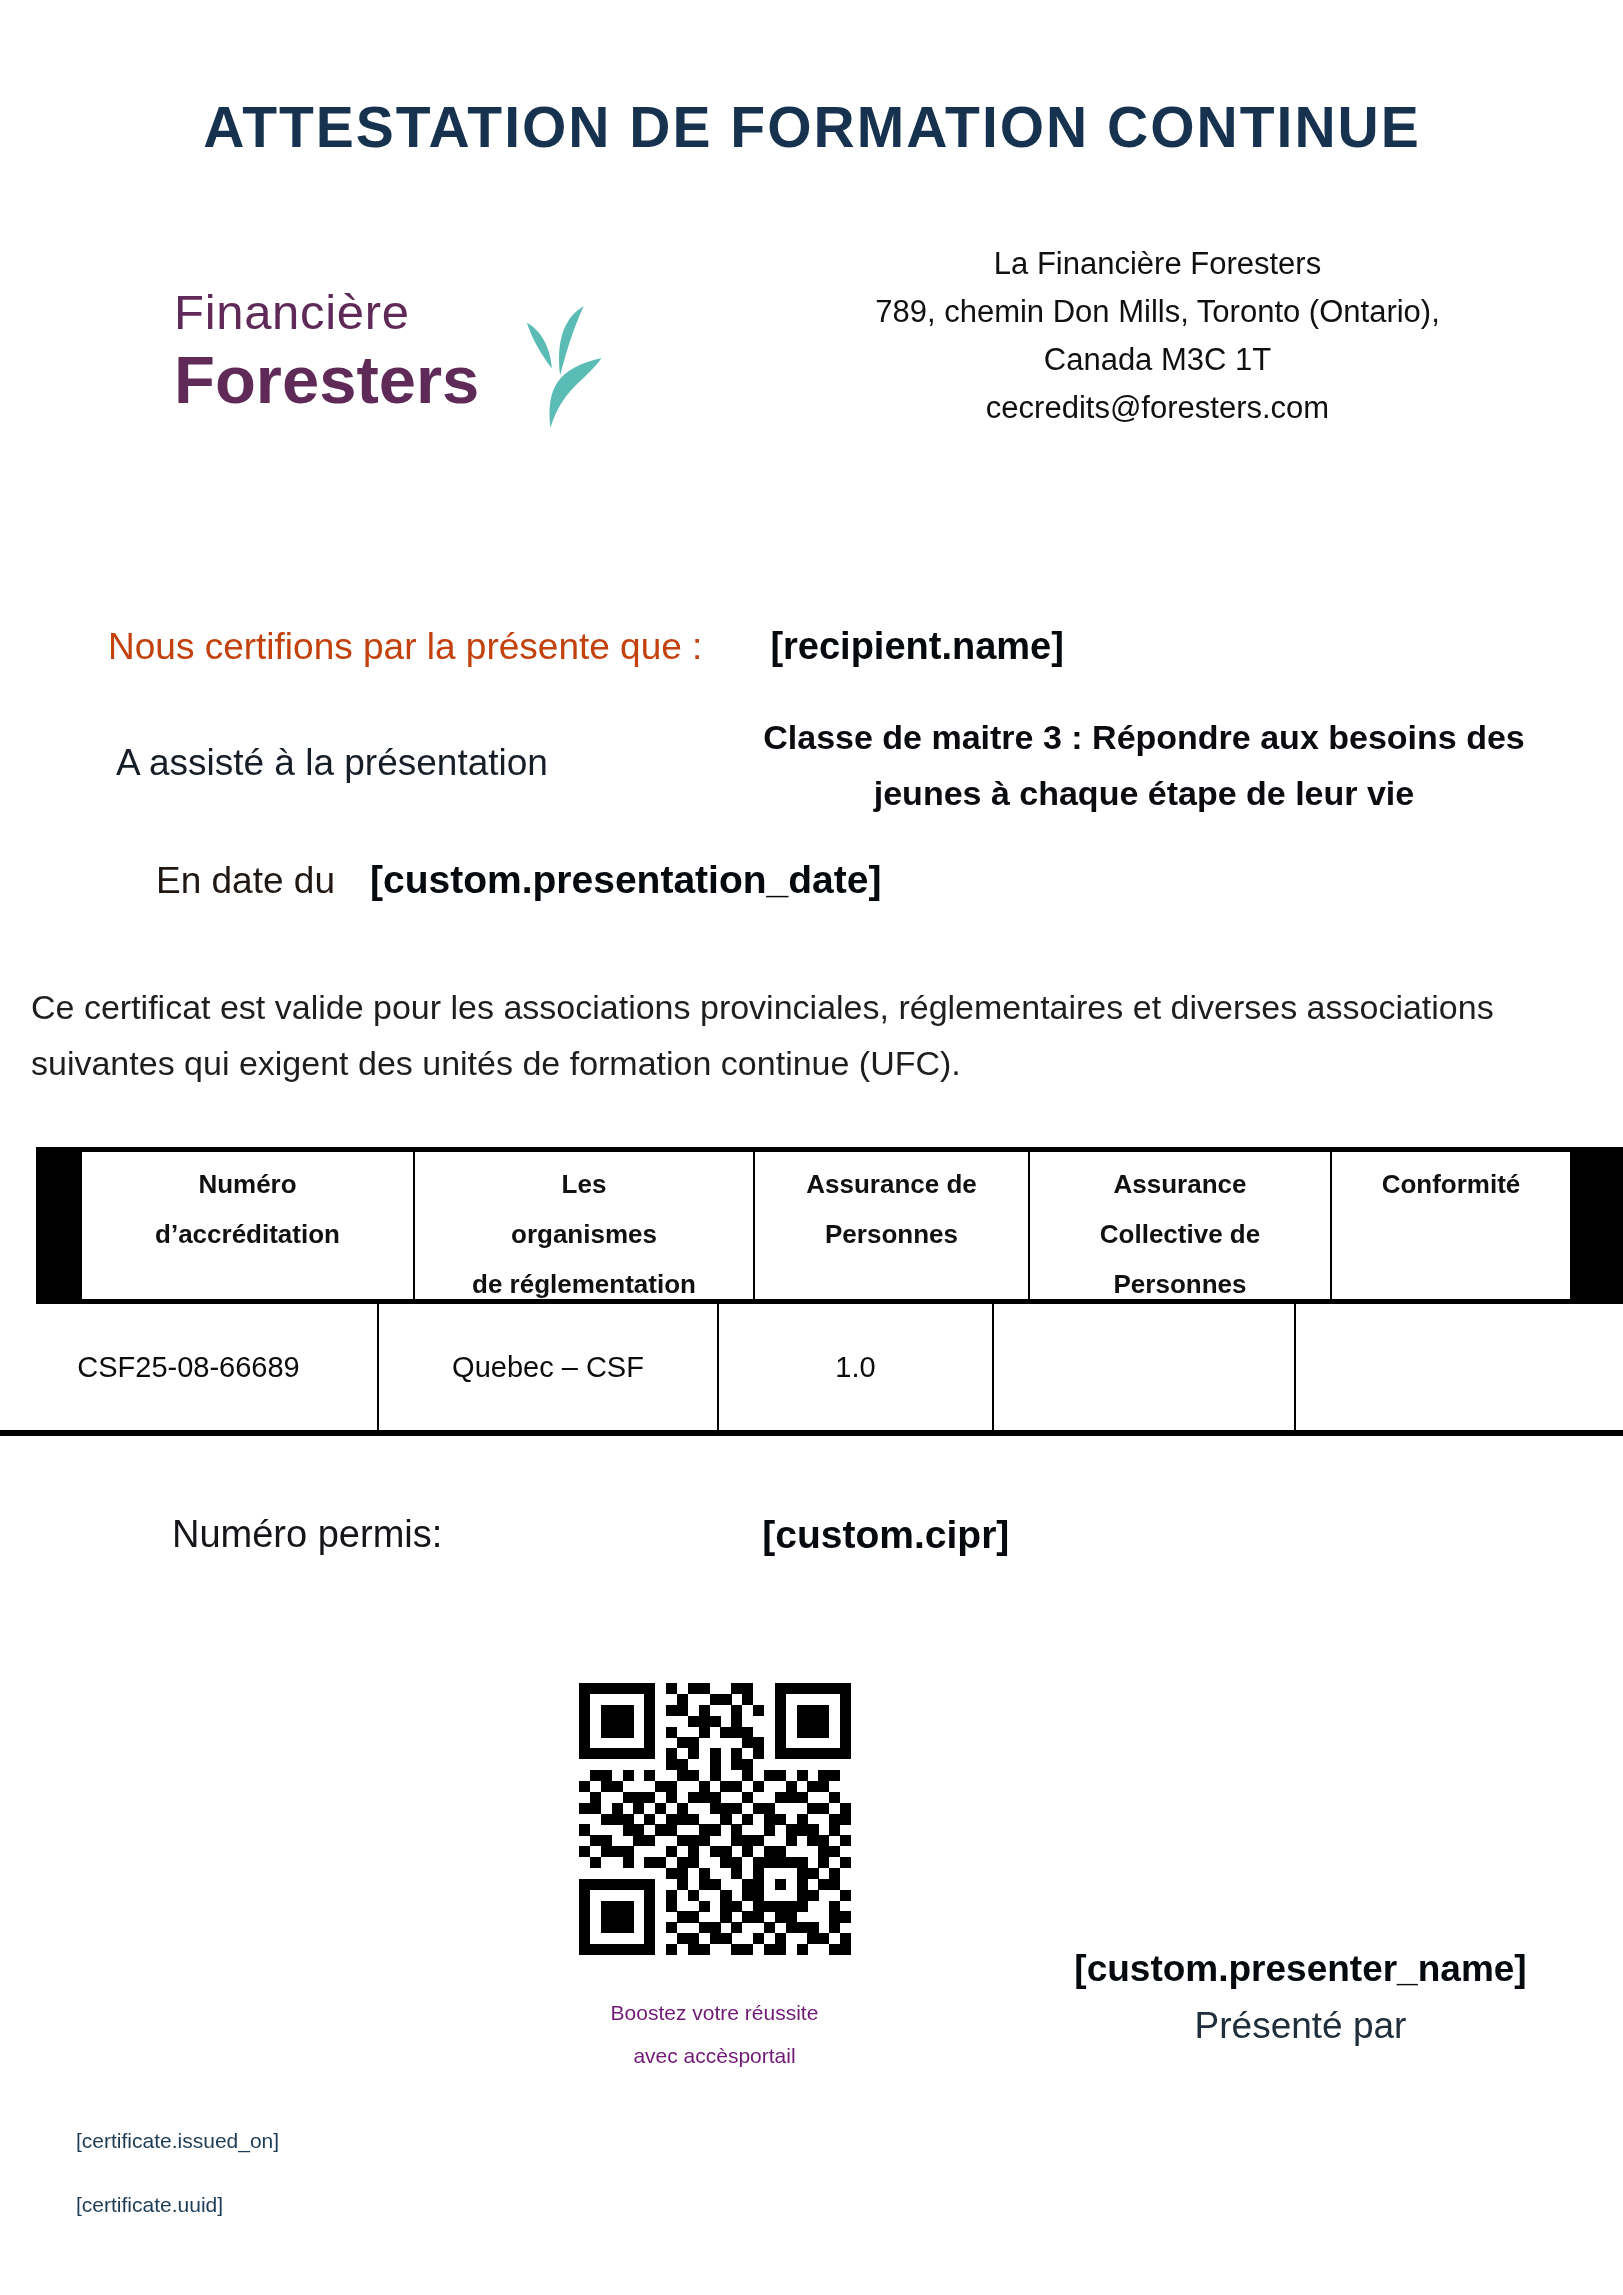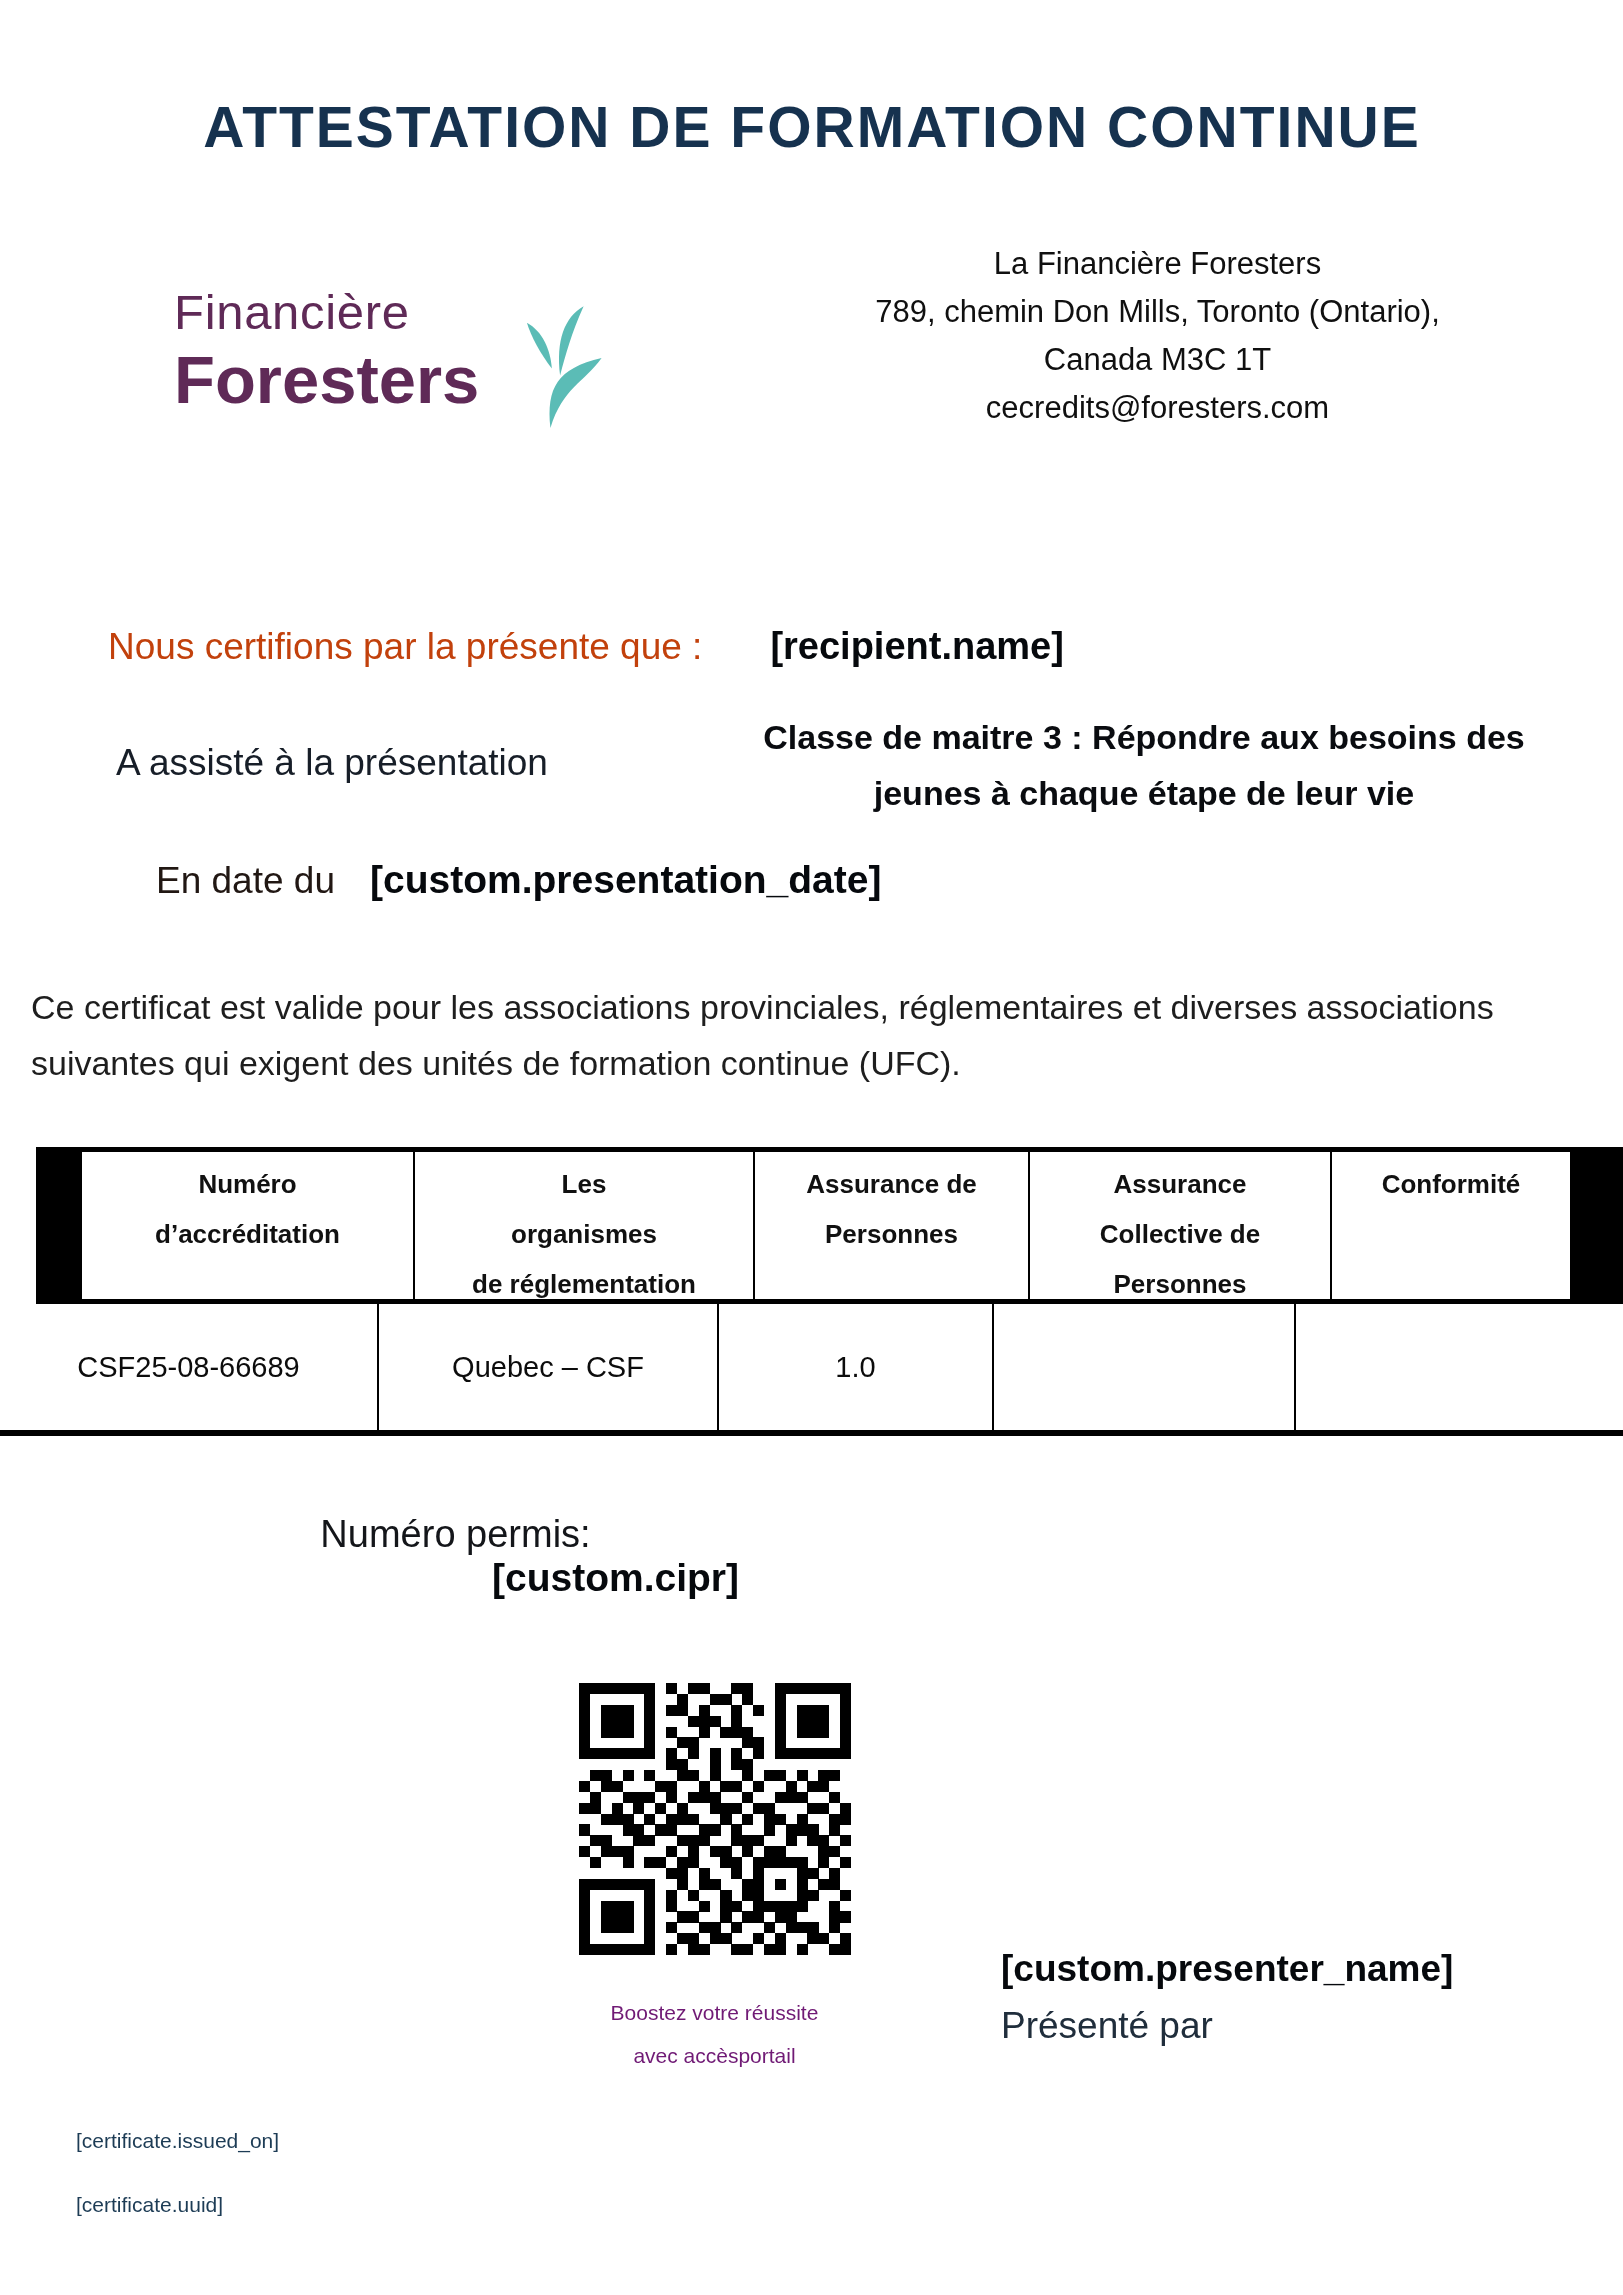--- a/index.html
+++ b/index.html
@@ -69,33 +69,33 @@
     box-sizing:border-box; border-right:2px solid #000;
     display:flex; align-items:center; justify-content:center;
     font-size:29px; color:#0c0c0c;
   }
   .accr-cell:nth-child(1){flex:0 0 379px;}
   .accr-cell:nth-child(2){flex:0 0 340px;}
   .accr-cell:nth-child(3){flex:0 0 275px;}
   .accr-cell:nth-child(4){flex:0 0 302px;}
   .accr-cell:nth-child(5){flex:1; border-right:none;}
   
-  .permit-row{position:absolute; left:172px; top:1513px; display:flex; align-items:center;flex-direction:column;}
+  .permit-row{position:absolute; left:172px; top:1513px; display:flex; align-items:flex-start;}
   .permit-label{font-size:38px; color:#14161a;}
   .permit-value{font-size:39px; font-weight:bold; color:#06090d; margin-left:320px;}
   
   .qr{position:absolute; left:579px; top:1683px; width:272px; height:272px;}
   .qr svg{width:100%; height:100%; display:block;}
   .qr-caption{
     position:absolute; left:551px; top:1991px; width:327px;
     text-align:center; font-size:21px; line-height:43px; color:#701a75;
     white-space:pre-line;
   }
   
-  .presenter{position:absolute; left:1001px; top:1948px; width:599px; }
+  .presenter{position:absolute; left:1001px; top:1948px; width:599px; text-align:center;}
   .presenter-name{font-size:37px; font-weight:bold; color:#06090d;}
   .presenter-label{font-size:37px; color:#202e3c; margin-top:15px;}
   
   .issued-on{position:absolute; left:76px; top:2129px; font-size:21px; color:#1d3c55;}
   .cert-uuid{position:absolute; left:76px; top:2193px; font-size:21px; color:#1d3c55;}
 </style>
 </head>
 <body>
 
 <div class="page">

